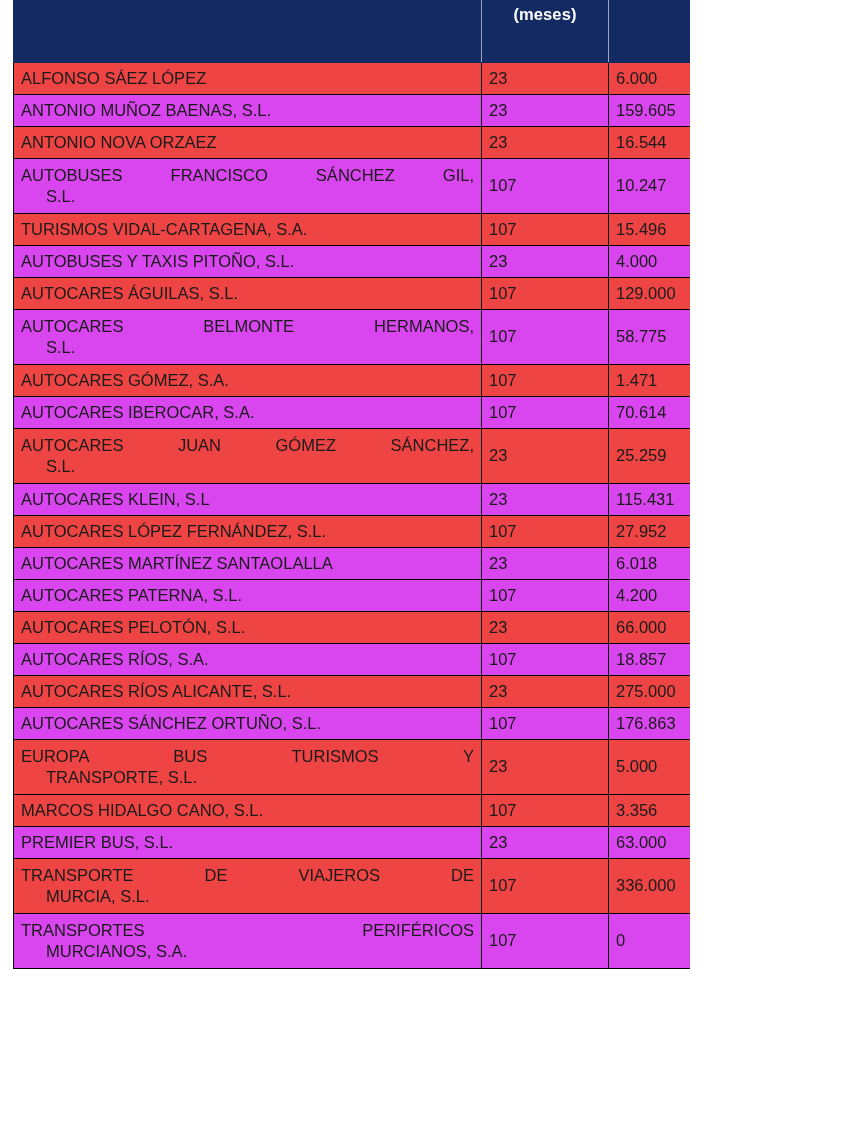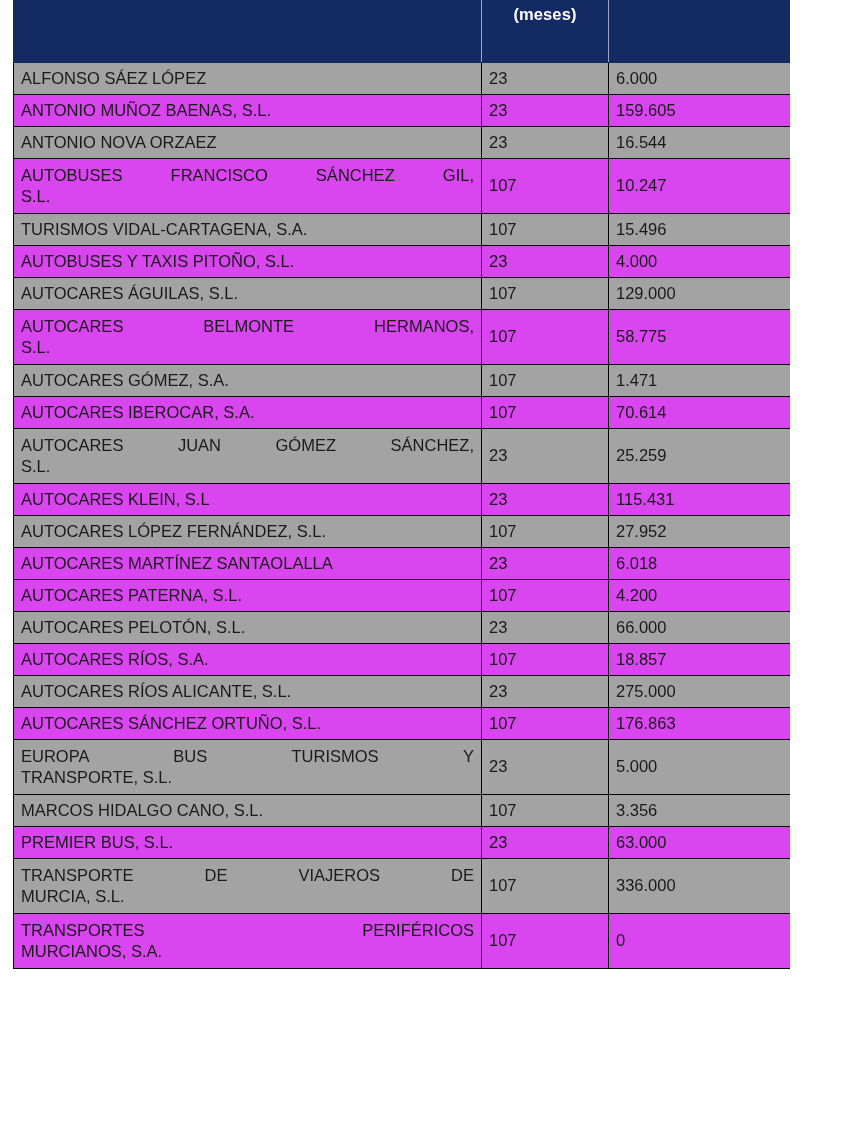--- a/index.html
+++ b/index.html
@@ -9,21 +9,21 @@
   }
   body {
     width: 855px;
     height: 1140px;
     overflow: hidden;
     font-family: "Liberation Sans", sans-serif;
   }
 
   #page {
     position: relative;
-    width: 790px;
+    width: 690px;
     height: 1140px;
     background: #ffffff;
     overflow: hidden;
   }
 
   
   #table-viewport {
     position: absolute;
     left: 13px;
     top: -26px;
@@ -61,37 +61,38 @@
 
   
   tbody td {
     font-size: 16.5px;
     color: #1a1a1a;
     border: 1px solid #000000;
     padding: 3px 7px;
     vertical-align: middle;
     line-height: 1.28;
   }
-  tbody tr.row-white td { background: #a3a3a3; }
+  tbody tr.row-white td { background: #ef4444; }
   tbody tr.row-gray  td { background: #d946ef; }
 
   td.cell-entity {
     text-align: justify;
     text-align-last: left;
     white-space: normal;
   }
   td.cell-entity .ent-l1,
   td.cell-entity .ent-l2 { display: block; }
   td.cell-entity .ent-l1 {
     text-align: justify;
     text-align-last: justify;
   }
   td.cell-entity .ent-l2 {
     text-align: left;
     text-align-last: left;
+    margin-left: 25px;
   }
 
   td.cell-months {
     text-align: left;
   }
   td.cell-fine {
     text-align: left;
     padding-right: 10px;
   }
 

